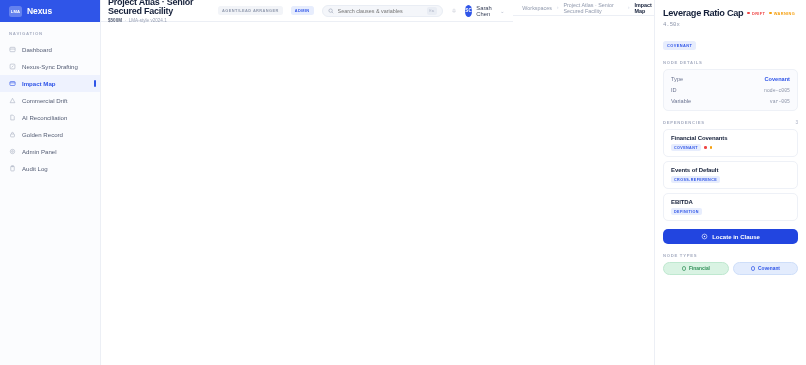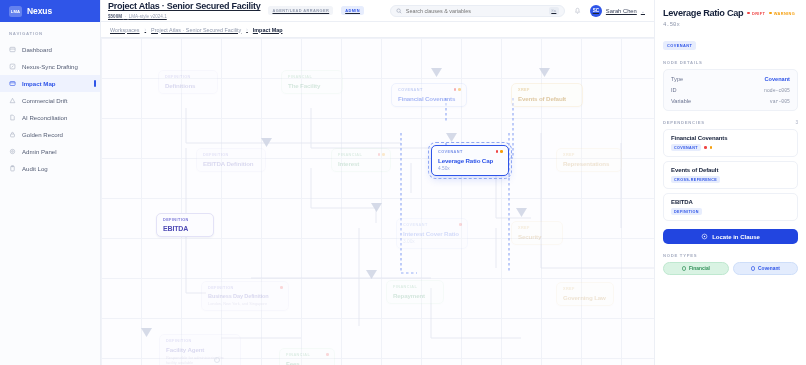--- a/index.html
+++ b/index.html
@@ -44,21 +44,21 @@
   }
   .nav-item.active { background: #eef2fe; color: #2f55e8; font-weight: bold; }
   .nav-item.active::after {
     content: ""; position: absolute; right: 4px; top: 5px;
     width: 1.6px; height: 7px; border-radius: 1px; background: #2f55e8;
   }
   .nav-ico { width: 7px; height: 7px; flex: 0 0 7px; display: block; opacity: .75; }
   .nav-item.active .nav-ico { opacity: 1; }
 
   
-  .main { flex: 1; display: flex; flex-direction: column; min-width: 0; text-decoration: underline; }
+  .main { flex: 1; display: flex; flex-direction: row; min-width: 0; }
 
   .topbar {
     height: 22px; border-bottom: 1px solid #eceff5;
     display: flex; align-items: center; padding: 0 9px 0 7px;
     background: #fff; gap: 8px;
   }
   .doc-title { font-size: 9px; font-weight: bold; letter-spacing: -.25px; color: #15203a; line-height: 1; }
   .doc-sub { font-size: 4.6px; color: #9aa2b6; margin-top: 2.2px; }
   .doc-sub b { color: #545d74; font-weight: bold; }
   .badge {

